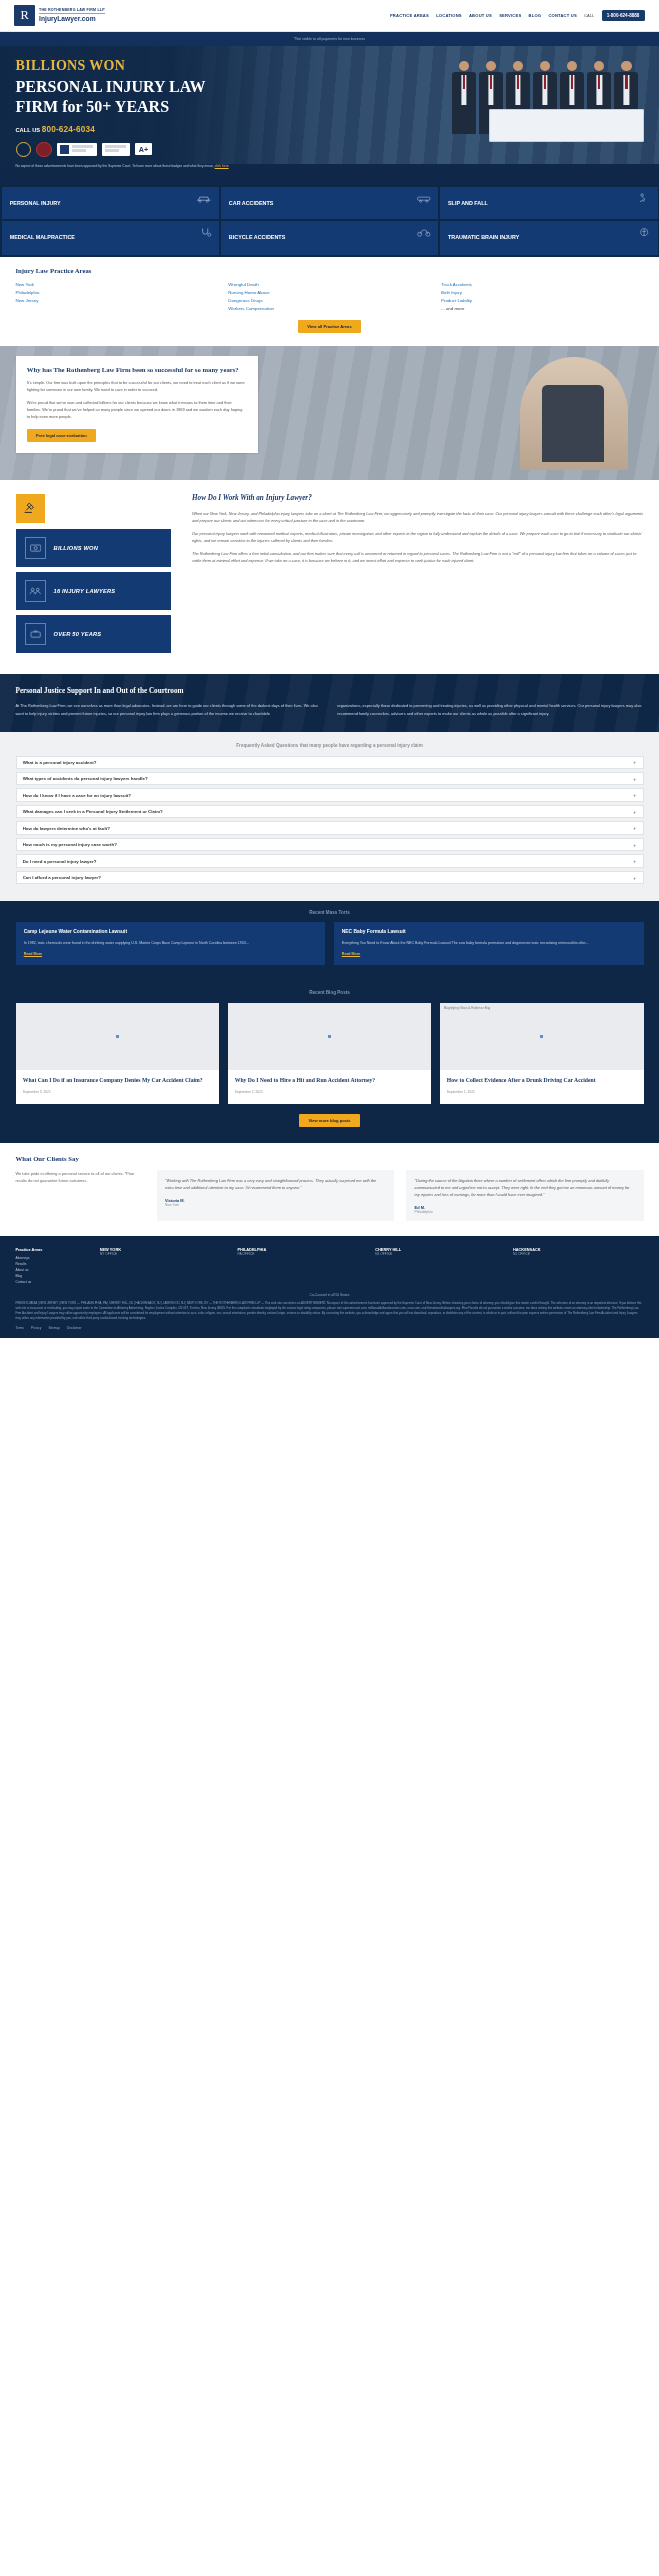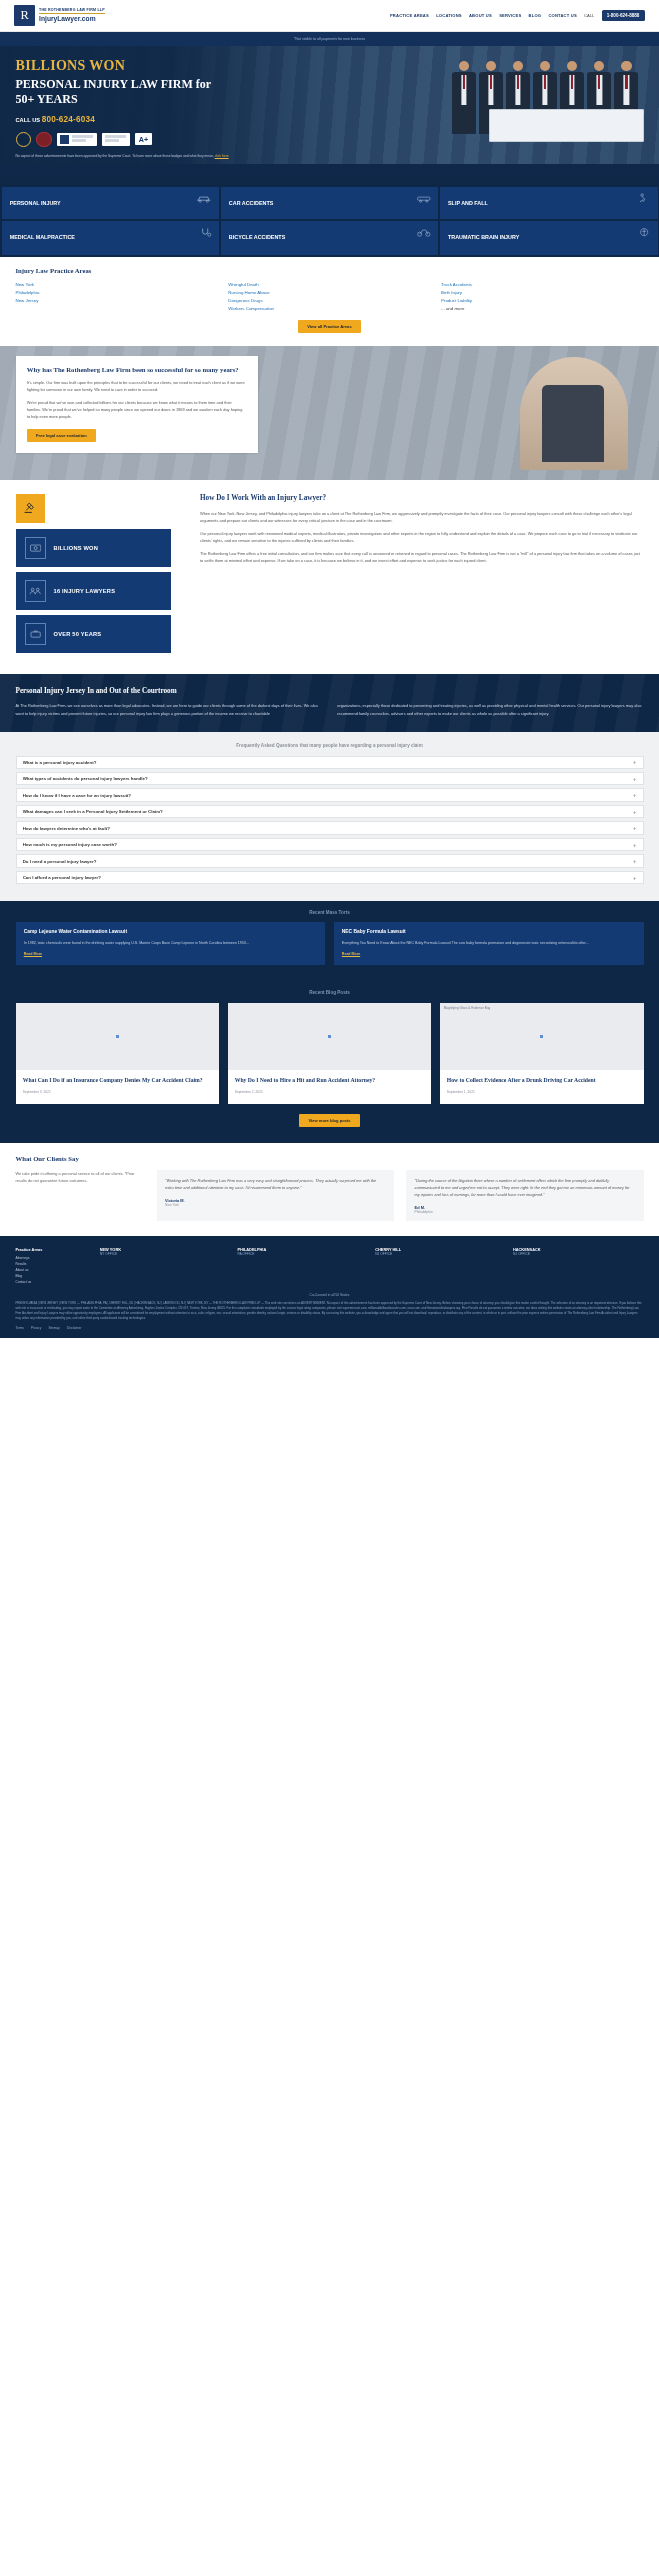--- a/index.html
+++ b/index.html
@@ -77,21 +77,21 @@
   .fig .body:after {
     content: ""; position: absolute; left: 50%; top: 3.1px; transform: translateX(-50%);
     width: 2.1px; height: 13.4px; background: #8a1f2b;
   }
   .hero-inner { position: relative; padding: 17.5px 0 0 15.5px; }
   .hero-kicker {
     color: #e8b53f; font-family: "Liberation Serif", serif;
     font-size: 14px; font-weight: bold; letter-spacing: 0.3px;
   }
   .hero-h1 {
-    color: #fff; font-family: "Liberation Serif", serif; font-size: 12px;
+    color: #fff; font-family: "Liberation Serif", serif; font-size: 16px;
     font-weight: bold; line-height: 1.25; margin-top: 3.1px; max-width: 216px;
   }
   .hero-call { margin-top: 8.2px; color: #fff; font-size: 5.7px; font-weight: bold; }
   .hero-call .num { color: #e8b53f; font-size: 8.2px; letter-spacing: 0.2px; }
   .badges { display: flex; align-items: center; gap: 5.2px; margin-top: 7.2px; }
   .seal { width: 15.5px; height: 15.5px; border-radius: 50%; border: 1px solid #e8b53f; background: #0f2747; }
   .seal.red { border-color: #b33; background: #7d1f26; }
   .badge-box { background: #fff; border-radius: 1px; padding: 2.1px 3.1px; display: flex; align-items: center; gap: 2.6px; }
   .badge-box .sq { width: 9.3px; height: 9.3px; background: #1b3a6b; }
   .badge-box .bar { width: 21.6px; height: 2.6px; background: #cfd6df; display: block; margin-bottom: 1.5px; }
@@ -148,21 +148,21 @@
     background: #3a4250; border-radius: 5.2px 5.2px 0 0;
   }
   .why-card {
     position: absolute; left: 15.5px; top: 9.3px; width: 242px; background: #fff;
     padding: 9.3px 11.3px 11.3px; box-shadow: 0 0.5px 2.1px rgba(0,0,0,.18);
   }
   .why-card h3 { font-family: "Liberation Serif", serif; font-size: 6.7px; color: #1b3a6b; line-height: 1.35; }
   .why-card p { font-size: 3.9px; color: #555; line-height: 1.75; margin-top: 6.2px; }
 
   
-  .work { display: flex; gap: 12px; padding: 13.4px 15.5px 15.5px; }
+  .work { display: flex; gap: 4px; padding: 13.4px 15.5px 15.5px; font-style: italic; }
   .work-left { width: 155px; }
   .stat {
     background: #143a73; color: #fff; height: 38px; display: flex; align-items: center;
     gap: 7.2px; padding: 0 9.3px; margin-bottom: 5.2px;
   }
   .stat .s-icon {
     width: 21.6px; height: 21.6px; border: 0.5px solid #5f82b5; display: flex;
     align-items: center; justify-content: center; flex: none;
   }
   .stat .s-label { font-size: 5.7px; font-weight: bold; letter-spacing: 0.2px; }
@@ -477,21 +477,21 @@
     </div>
     <div class="work-right">
       <h2>How Do I Work With an Injury Lawyer?</h2>
       <p>When our New York, New Jersey, and Philadelphia injury lawyers take on a client at The Rothenberg Law Firm, we aggressively and promptly investigate the facts of their case. Our personal injury lawyers consult with these challenge each other's legal arguments and prepare our clients and our witnesses for every critical juncture in the case and in the courtroom.</p>
       <p>Our personal injury lawyers work with renowned medical experts, medical illustrators, private investigators and other experts in the region to fully understand and explain the details of a case. We prepare each case to go to trial if necessary to vindicate our clients' rights, and we remain sensitive to the injuries suffered by clients and their families.</p>
       <p>The Rothenberg Law Firm offers a free initial consultation, and our firm makes sure that every call is answered or returned in regard to personal cases. The Rothenberg Law Firm is not a "mill" of a personal injury law firm that takes on a volume of cases just to settle them at minimal effort and expense. If we take on a case, it is because we believe in it, and we invest effort and expense to seek justice for each injured client.</p>
     </div>
   </div>
 
   <div class="support">
-    <h2>Personal Injury Jersey In and Out of the Courtroom</h2>
+    <h2>Personal Justice Support In and Out of the Courtroom</h2>
     <div class="cols">
       <p>At The Rothenberg Law Firm, we see ourselves as more than legal advocates. Instead, we are here to guide our clients through some of the darkest days of their lives. We also want to help injury victims and prevent future injuries, so our personal injury law firm plays a generous portion of the income we receive to charitable</p>
       <p>organizations, especially those dedicated to preventing and treating injuries, as well as providing other physical and mental health services. Our personal injury lawyers may also recommend family counselors, advisers and other experts to make our clients as whole as possible after a significant injury.</p>
     </div>
   </div>
 
   <div class="faq">
     <h2>Frequently Asked Questions that many people have regarding a personal injury claim</h2>
     <div class="faq-item">
       <span>What is a personal injury accident?</span>

